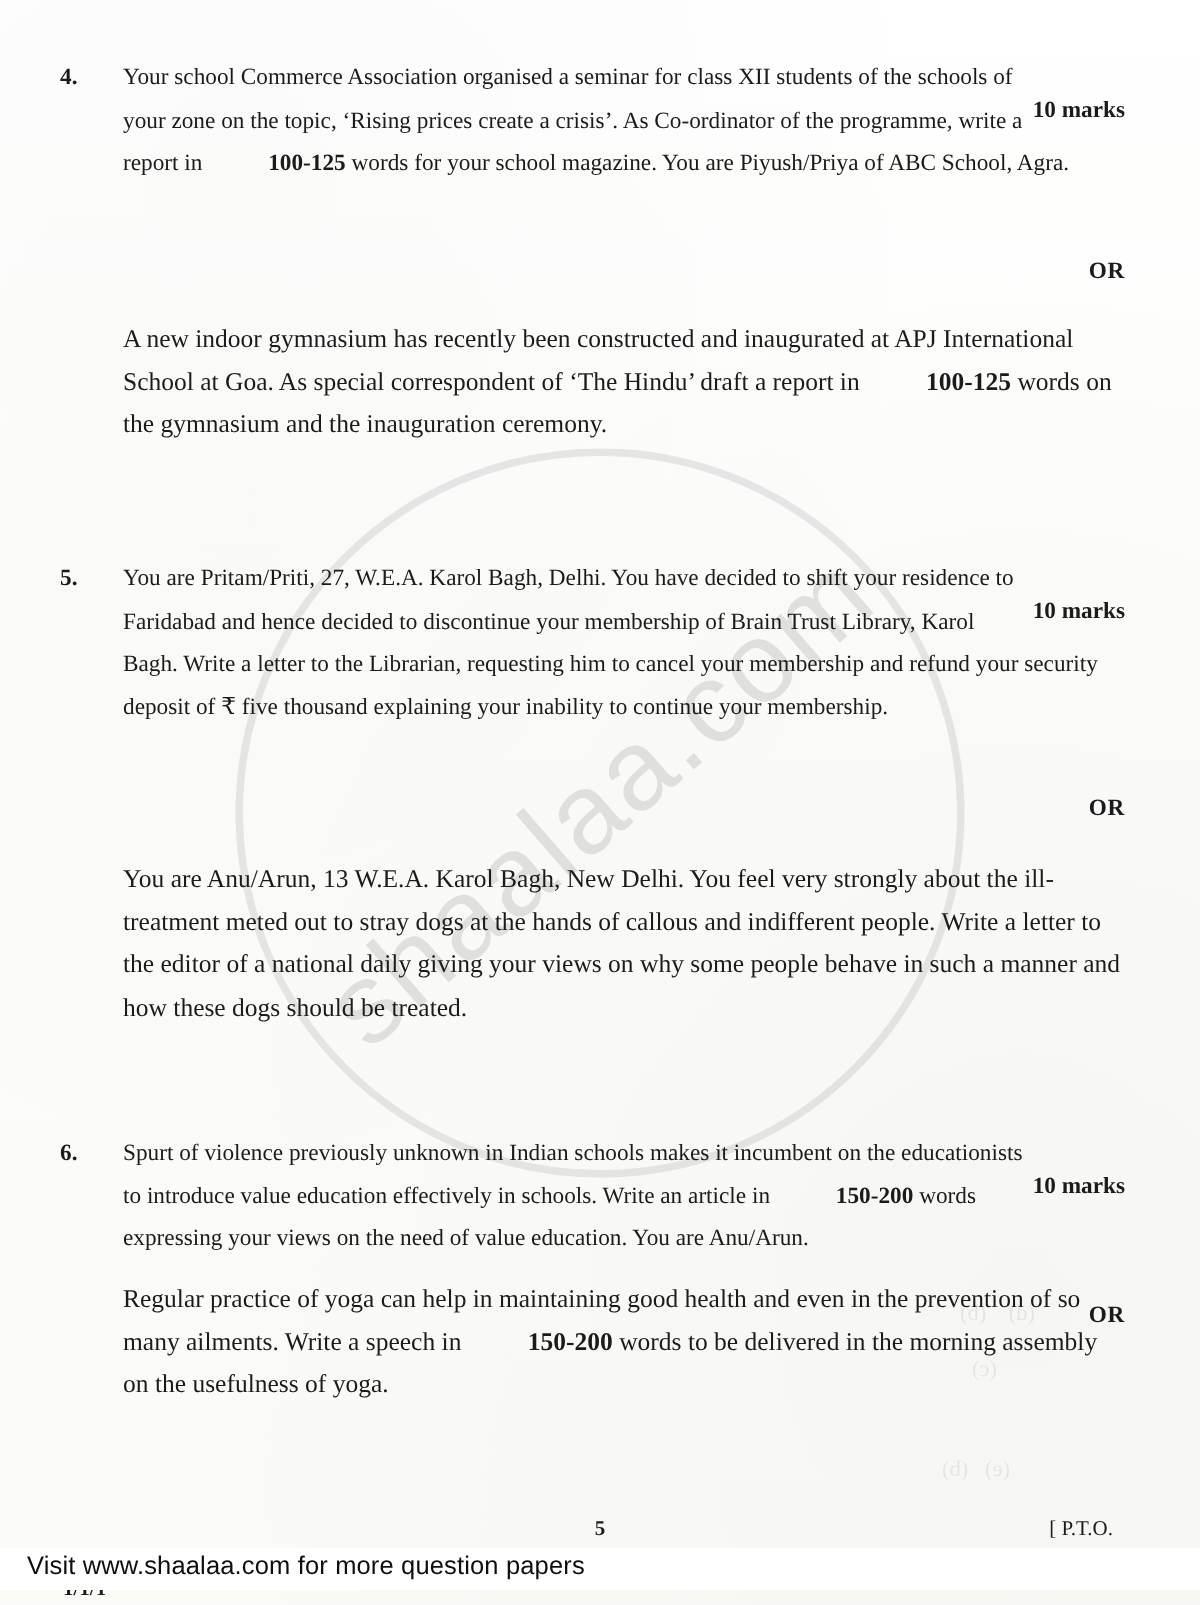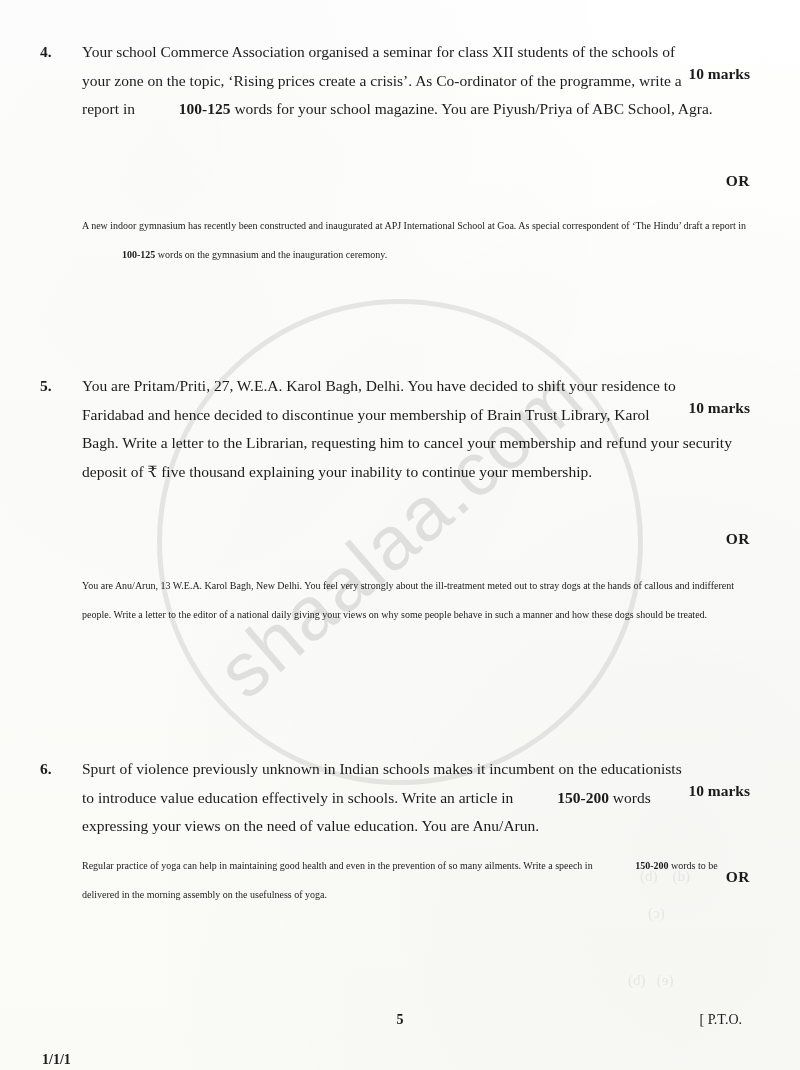--- a/index.html
+++ b/index.html
@@ -122,21 +122,21 @@
     text-align: right;
     font-weight: bold;
     font-size: 15.5px;
     letter-spacing: 0.5px;
   }
 
   .alt {
     position: absolute;
     left: 82px;
     width: 668px;
-    font-size: 10px;
+    font-size: 17px;
     line-height: 28.5px;
     text-align: justify;
     text-justify: inter-word;
   }
   .alt p { margin: 0; }
   .alt p:last-child { text-align: left; }
 
   
   .footer {
     position: absolute;
@@ -255,14 +255,17 @@
     </div>
 
   </div>
 
   <div class="footer">
     <div class="footer-left">1/1/1</div>
     <div class="footer-center">5</div>
     <div class="footer-right">[ P.T.O.</div>
   </div>
 
+  <div class="banner">
+    <div class="banner-text">Visit www.shaalaa.com for more question papers</div>
+  </div>
 
 </div>
 
 </body></html>

